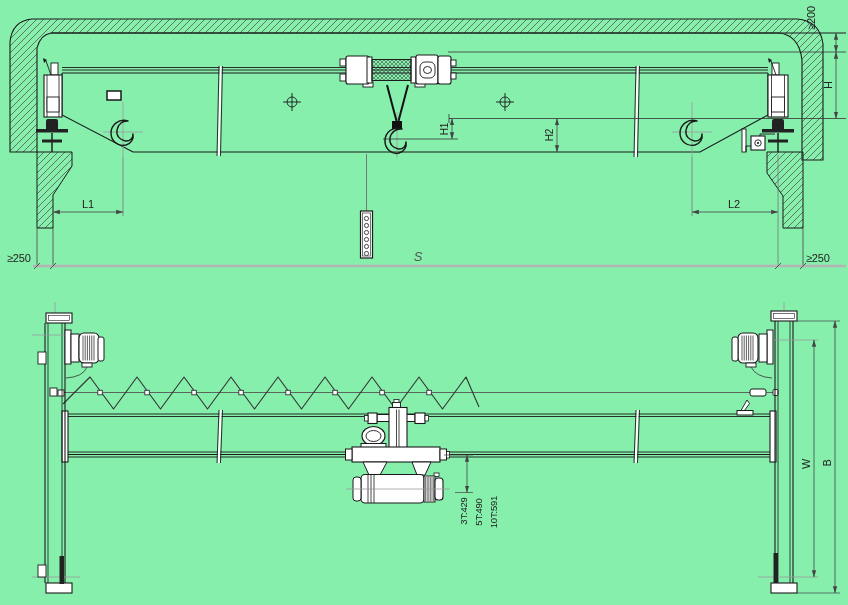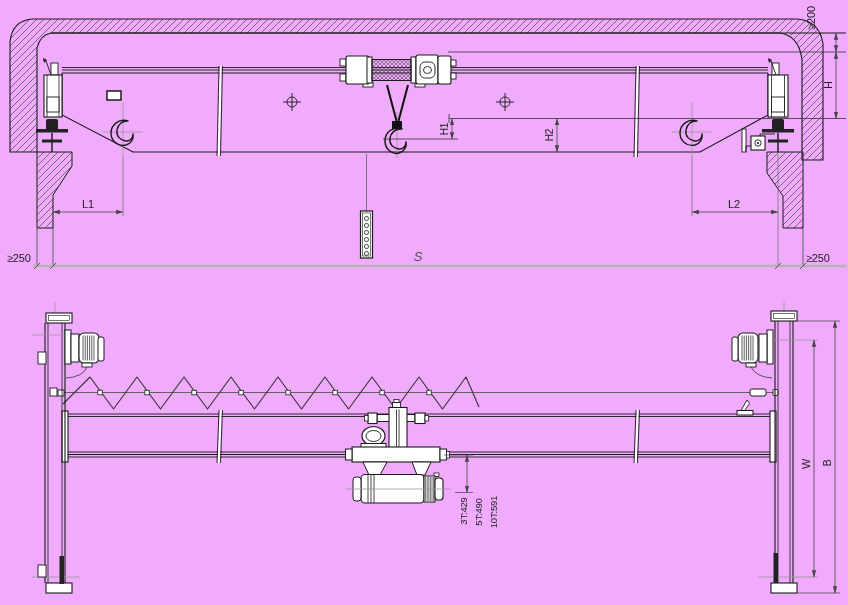--- a/index.html
+++ b/index.html
@@ -1,19 +1,19 @@
 <!DOCTYPE html>
 <html><head>
 <meta charset="utf-8">
 <style>
   html,body{margin:0;padding:0;background:#ffffff;}
   .sheet{
     position:relative;
     width:848px;height:605px;
-    background:#f0abfc;
+    background:#86efac;
     font-family:"Liberation Sans", sans-serif;
     overflow:hidden;
   }
   svg{display:block}
   svg text{
     fill:#222;
     font-family:"Liberation Sans", sans-serif;
     letter-spacing:-0.2px;
   }
   .dim-label{font-size:11px;}

